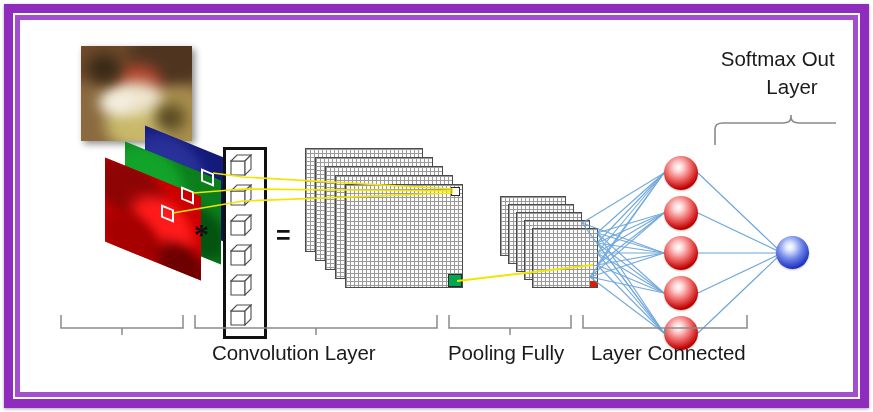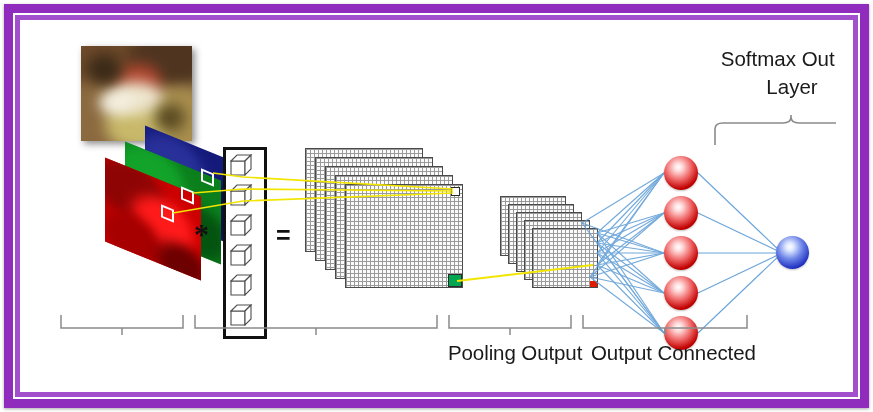--- a/index.html
+++ b/index.html
@@ -335,20 +335,21 @@
             <path d="M261,15 L261,22"></path>
 
             <path d="M394,2 L394,15 L516,15 L516,2"></path>
             <path d="M455,15 L455,22"></path>
 
             <path d="M528,2 L528,15 L692,15 L692,2"></path>
             <path d="M610,15 L610,22"></path>
           </g>
         </svg>
 
-        <div class="abs layer-label" style="left:411px; top:304px;">Pooling Output</div>
-        <div class="abs layer-label" style="left:554px; top:304px;">Output Connected</div>
+        <div class="abs layer-label" style="left:175px; top:304px;">Convolution Layer</div>
+        <div class="abs layer-label" style="left:411px; top:304px;">Pooling Fully</div>
+        <div class="abs layer-label" style="left:554px; top:304px;">Layer Connected</div>
         <div class="abs" id="fc-label2" style="left:619px; top:333px;">Layer</div>
 
       </div>
     </div>
   </div>
 </div>
 
 </body></html>

